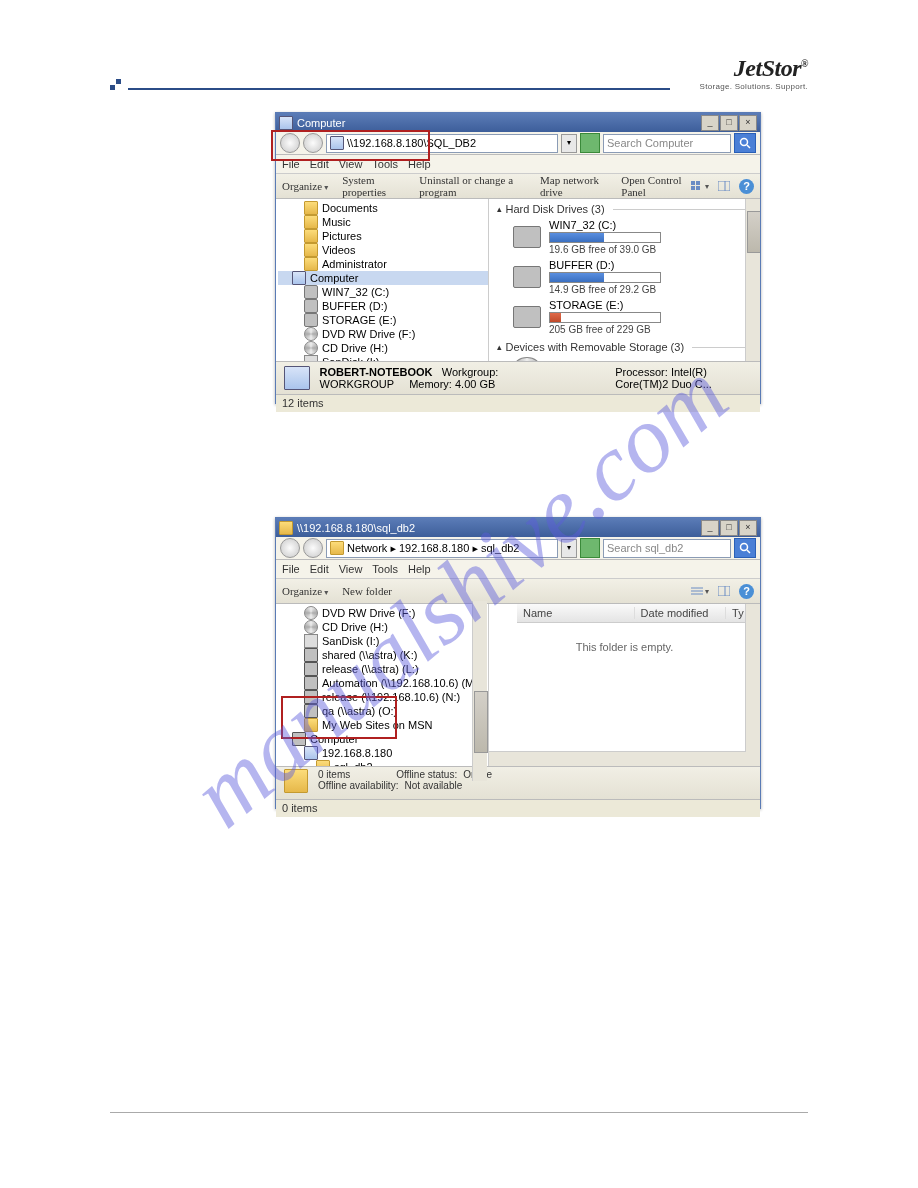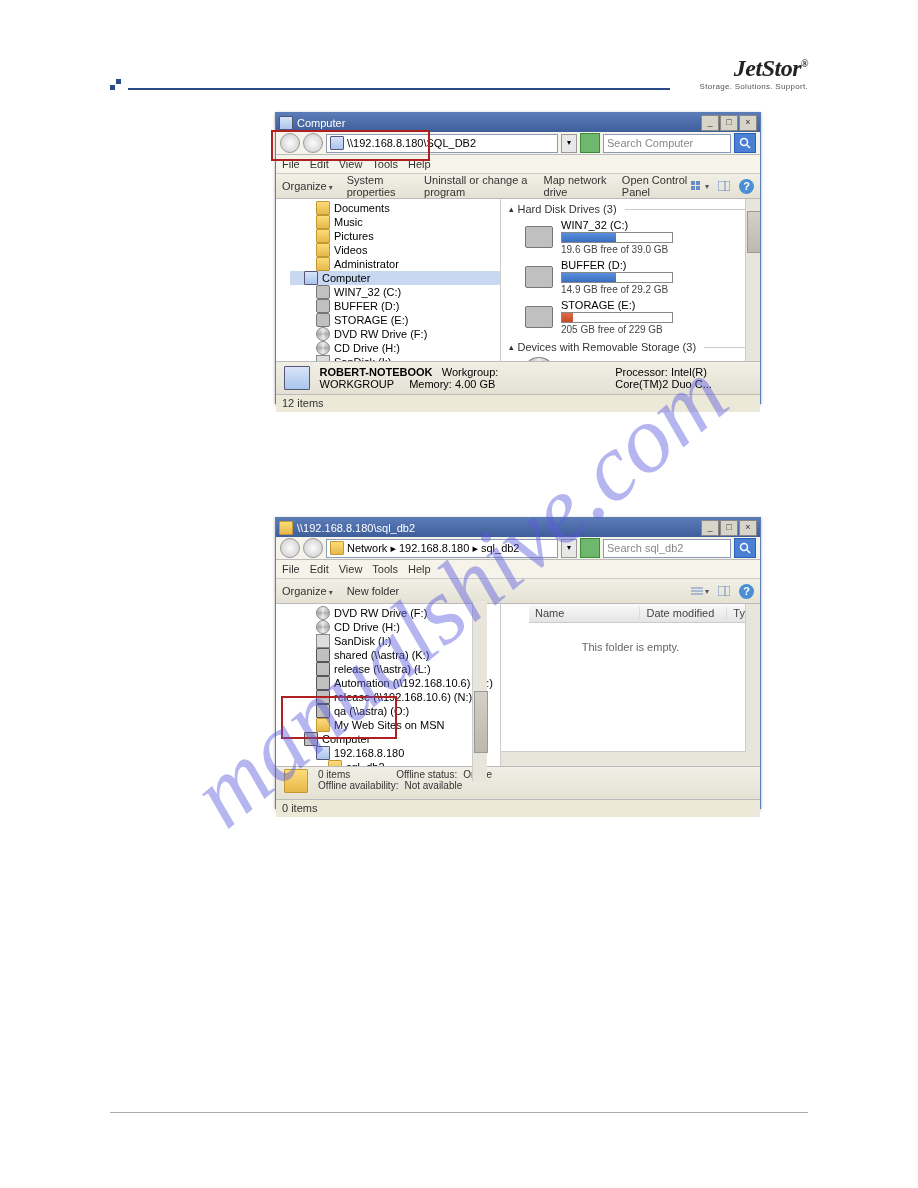--- a/index.html
+++ b/index.html
@@ -172,21 +172,21 @@
   height: 24px;
   background: linear-gradient(#f2f0e6, #e4e1d4);
   border-bottom: 1px solid #bbb;
   display: flex; align-items: center;
   justify-content: space-between;
   padding: 0 6px;
   font-size: 11px;
 }
 .toolbar .left { display: flex; gap: 14px; align-items: center; }
 .toolbar .right { display: flex; gap: 6px; align-items: center; }
-.tb-label { color: #333; }
+.tb-label { color: #333; font-family: Liberation Serif, serif; }
 .tb-dd { font-size: 8px; color:#555; margin-left:2px; }
 .tb-icon-btn { width: 18px; height: 18px; display:flex; align-items:center; justify-content:center; }
 .help-icon {
   width: 15px; height: 15px; border-radius: 50%;
   background: #4a8fd6; color: #fff;
   text-align: center; line-height: 15px;
   font-weight: bold; font-size: 11px;
 }
 
 .content {
@@ -194,21 +194,21 @@
   height: calc(100% - 19px - 22px - 18px - 24px - 17px);
   background: #fff;
 }
 .content.with-details { height: calc(100% - 19px - 22px - 18px - 24px - 28px - 17px); }
 
 .tree {
   width: 210px;
   border-right: 1px solid #ccc;
   overflow: hidden;
   font-size: 11px;
-  padding: 2px 0 2px 14px;
+  padding: 2px 0 2px 2px;
 }
 .tree-item {
   display: flex; align-items: center;
   height: 14px;
   padding: 0 2px;
   gap: 4px;
   white-space: nowrap;
   overflow: hidden;
 }
 .tree-item .indent { display:inline-block; }

